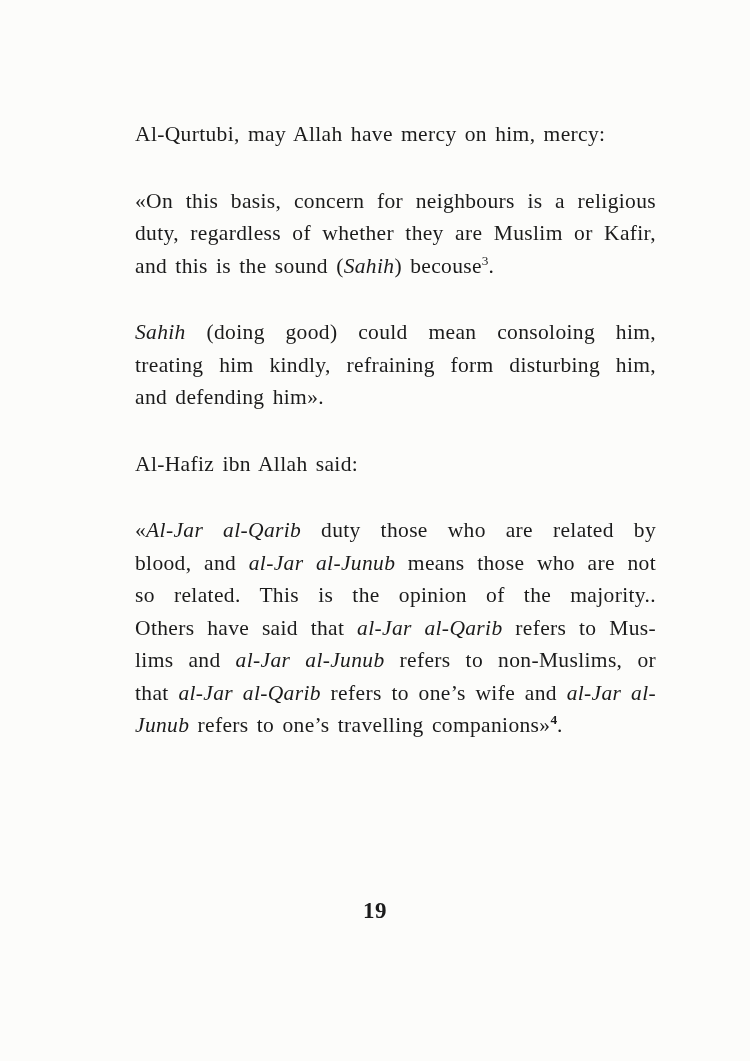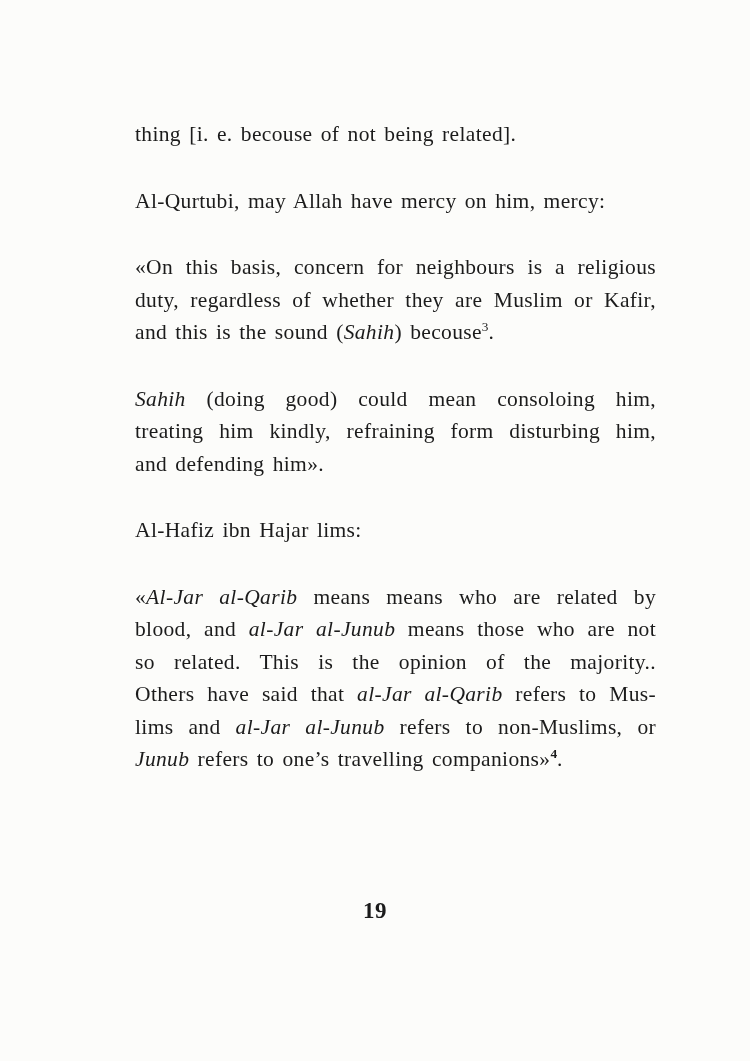--- a/index.html
+++ b/index.html
@@ -56,41 +56,39 @@
     font-size: 23px;
     letter-spacing: 0.5px;
   }
 </style>
 </head>
 <body>
 
 <div class="page">
   <div class="text-block">
       <div class="para">
-        <div class="line"><span>thing [i. e. becouse of not being related].</span></div>
-      </div>
-      <div class="para">
         <div class="line"><span>Al-Qurtubi, may Allah have mercy on him, mercy:</span></div>
       </div>
       <div class="para">
         <div class="line just"><span>«On this basis, concern for neighbours is a religious</span></div>
         <div class="line just"><span>duty, regardless of whether they are Muslim or Kafir,</span></div>
         <div class="line"><span>and this is the sound (</span><span style="font-style: italic;">Sahih</span><span>) becouse</span><sup>3</sup><span>.</span></div>
       </div>
       <div class="para">
         <div class="line just"><span style="font-style: italic;">Sahih</span><span> (doing good) could mean consoloing him,</span></div>
         <div class="line just"><span>treating him kindly, refraining form disturbing him,</span></div>
         <div class="line"><span>and defending him».</span></div>
       </div>
       <div class="para">
-        <div class="line"><span>Al-Hafiz ibn Hajar lims:</span></div>
+        <div class="line"><span>Al-Hafiz ibn Allah said:</span></div>
       </div>
       <div class="para">
-        <div class="line just"><span>«</span><span style="font-style: italic;">Al-Jar al-Qarib</span><span> means means who are related by</span></div>
+        <div class="line just"><span>«</span><span style="font-style: italic;">Al-Jar al-Qarib</span><span> duty those who are related by</span></div>
         <div class="line just"><span>blood, and </span><span style="font-style: italic;">al-Jar al-Junub</span><span> means those who are not</span></div>
         <div class="line just"><span>so related. This is the opinion of the majority..</span></div>
         <div class="line just"><span>Others have said that </span><span style="font-style: italic;">al-Jar al-Qarib</span><span> refers to Mus-</span></div>
         <div class="line just"><span>lims and </span><span style="font-style: italic;">al-Jar al-Junub</span><span> refers to non-Muslims, or</span></div>
+        <div class="line just"><span>that </span><span style="font-style: italic;">al-Jar al-Qarib</span><span> refers to one’s wife and </span><span style="font-style: italic;">al-Jar al-</span></div>
         <div class="line"><span style="font-style: italic;">Junub</span><span> refers to one’s travelling companions»</span><sup style="font-weight: bold;">4</sup><span>.</span></div>
       </div>
     </div>
   <div class="page-number">19</div>
 </div>
 
 </body></html>

